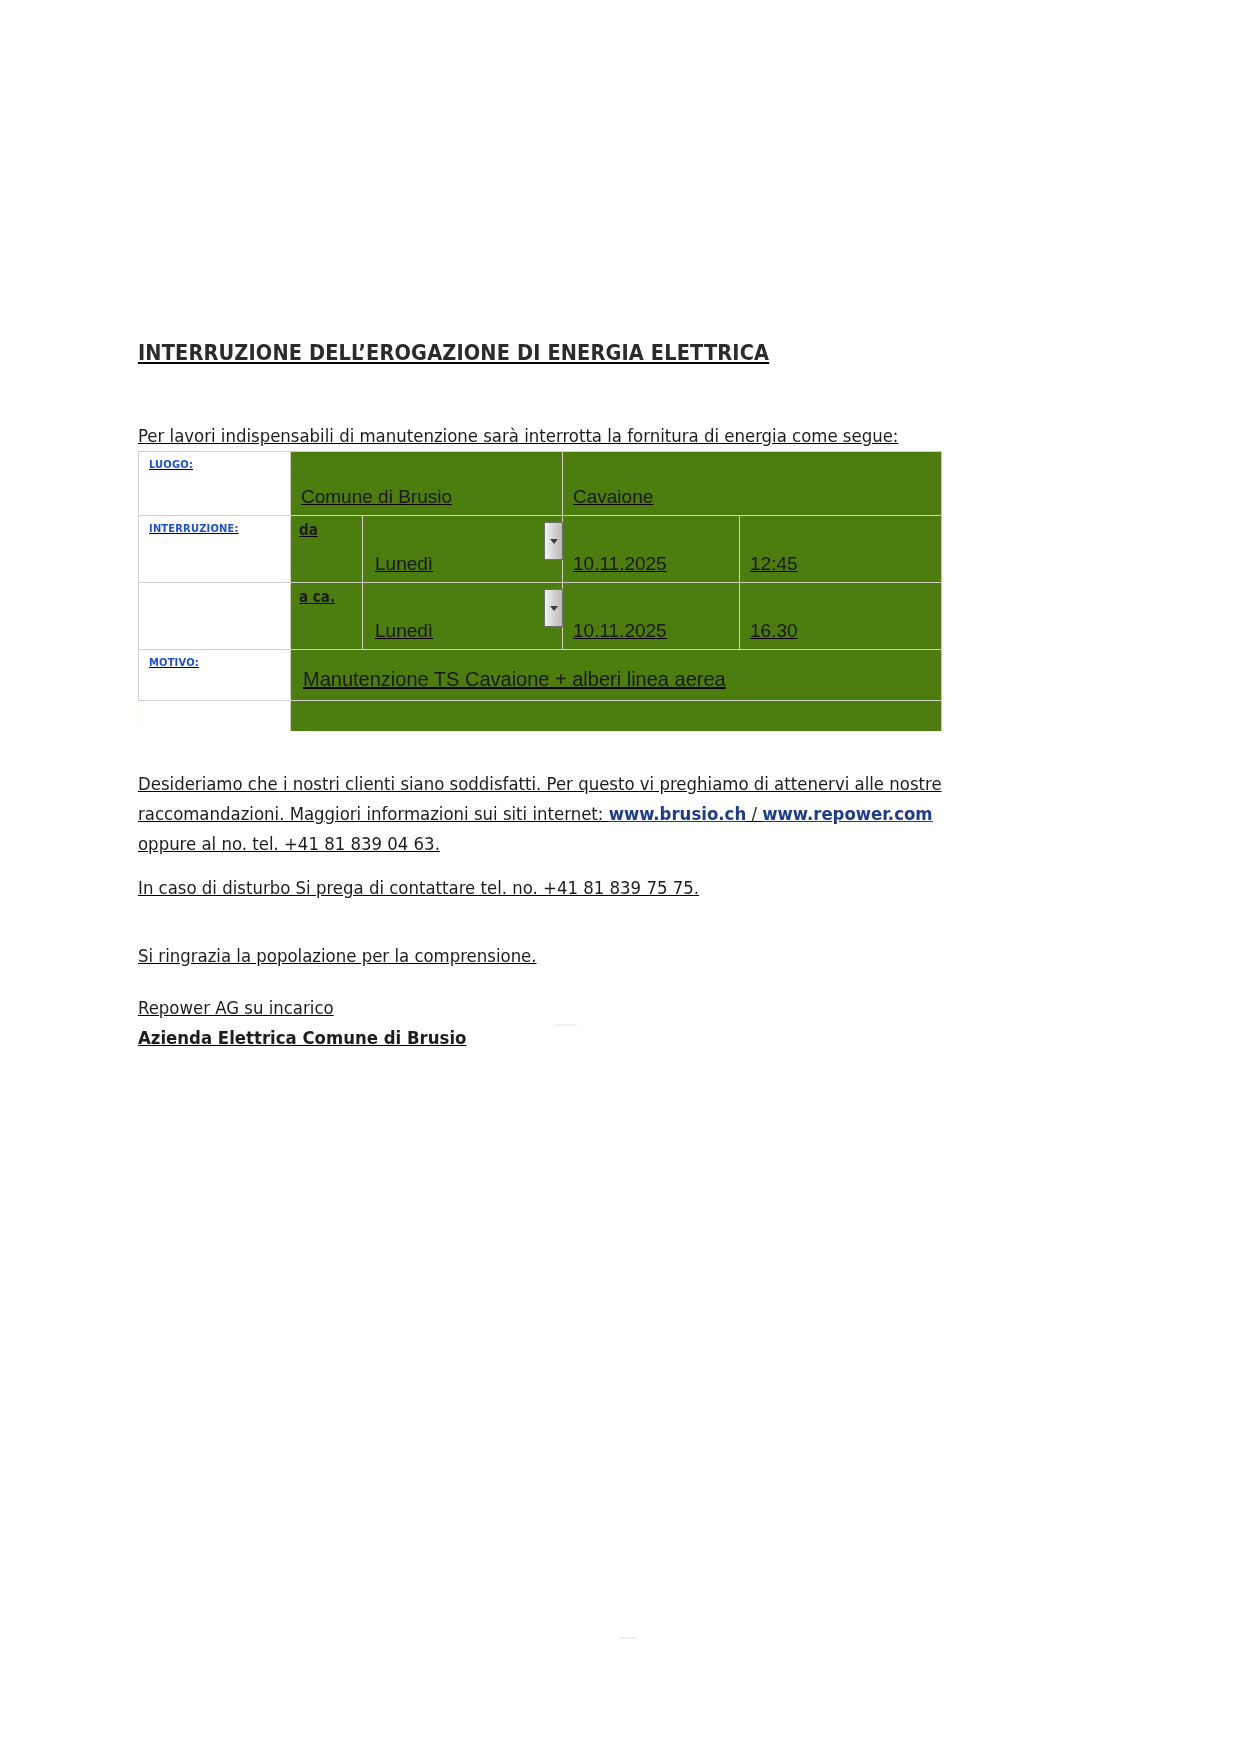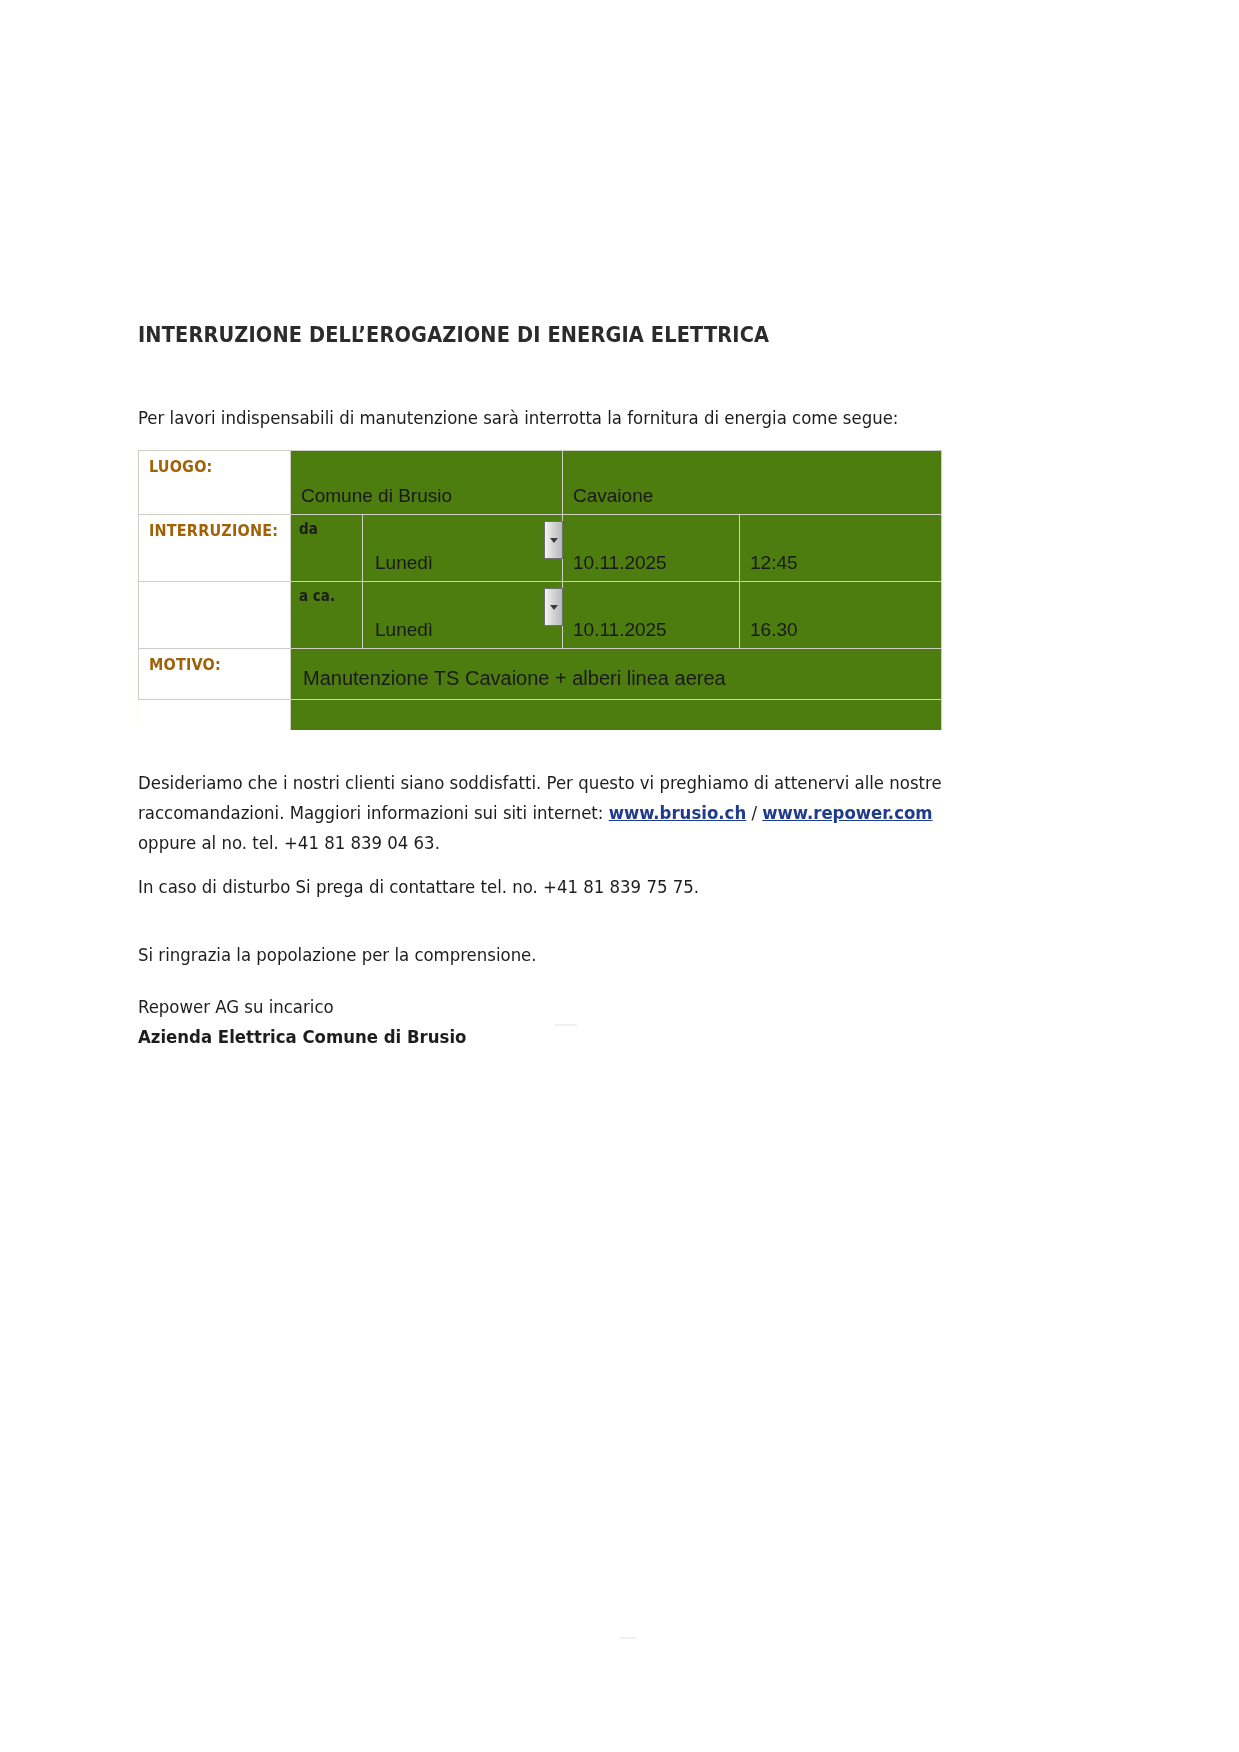--- a/index.html
+++ b/index.html
@@ -11,22 +11,23 @@
     position: relative;
     width: 1239px;
     height: 1752px;
     background: #ffffff;
     font-family: "DejaVu Sans", sans-serif;
     overflow: hidden;
   }
   .content {
     position: absolute;
     left: 138px;
-    top: 322px;
+    top: 340px;
     width: 855px;
+    text-decoration: underline;
   }
 
   
   .doc-title {
     font-family: "DejaVu Sans Condensed", "DejaVu Sans", sans-serif;
     font-size: 21.5px;
     font-weight: bold;
     letter-spacing: 0.15px;
     color: #2b2b2b;
     margin: 0 0 56px 0;
@@ -35,42 +36,41 @@
 
   
   .body-text {
     font-family: "DejaVu Sans Condensed", "DejaVu Sans", sans-serif;
     font-size: 18.4px;
     line-height: 30px;
     color: #1d1d1d;
     margin: 0;
   }
   .intro {
-    margin-bottom: 17px;
   }
 
   
   .outage-table {
     width: 803px;
     border-collapse: collapse;
     background: #fdfcea;
     table-layout: fixed;
   }
   .outage-table td {
     border: 1px solid #cfcfc4;
     padding: 0;
     vertical-align: bottom;
     background: #4d7c0f;
   }
   .lbl-cell {
     background: #ffffff !important;
     font-family: "DejaVu Sans Condensed", "DejaVu Sans", sans-serif;
-    font-size: 16px;
-    font-weight: bold;
-    color: #a16207;
+    font-size: 11px;
+    font-weight: bold;
+    color: #1d4ed8;
     padding: 6px 0 10px 10px !important;
     vertical-align: top !important;
     letter-spacing: 0.2px;
   }
   .lbl-cell.blank { font-weight: bold; }
   .val {
     font-family: "Liberation Sans", sans-serif;
     font-size: 19px;
     color: #1a1a1a;
     padding: 8px 0 7px 10px !important;

